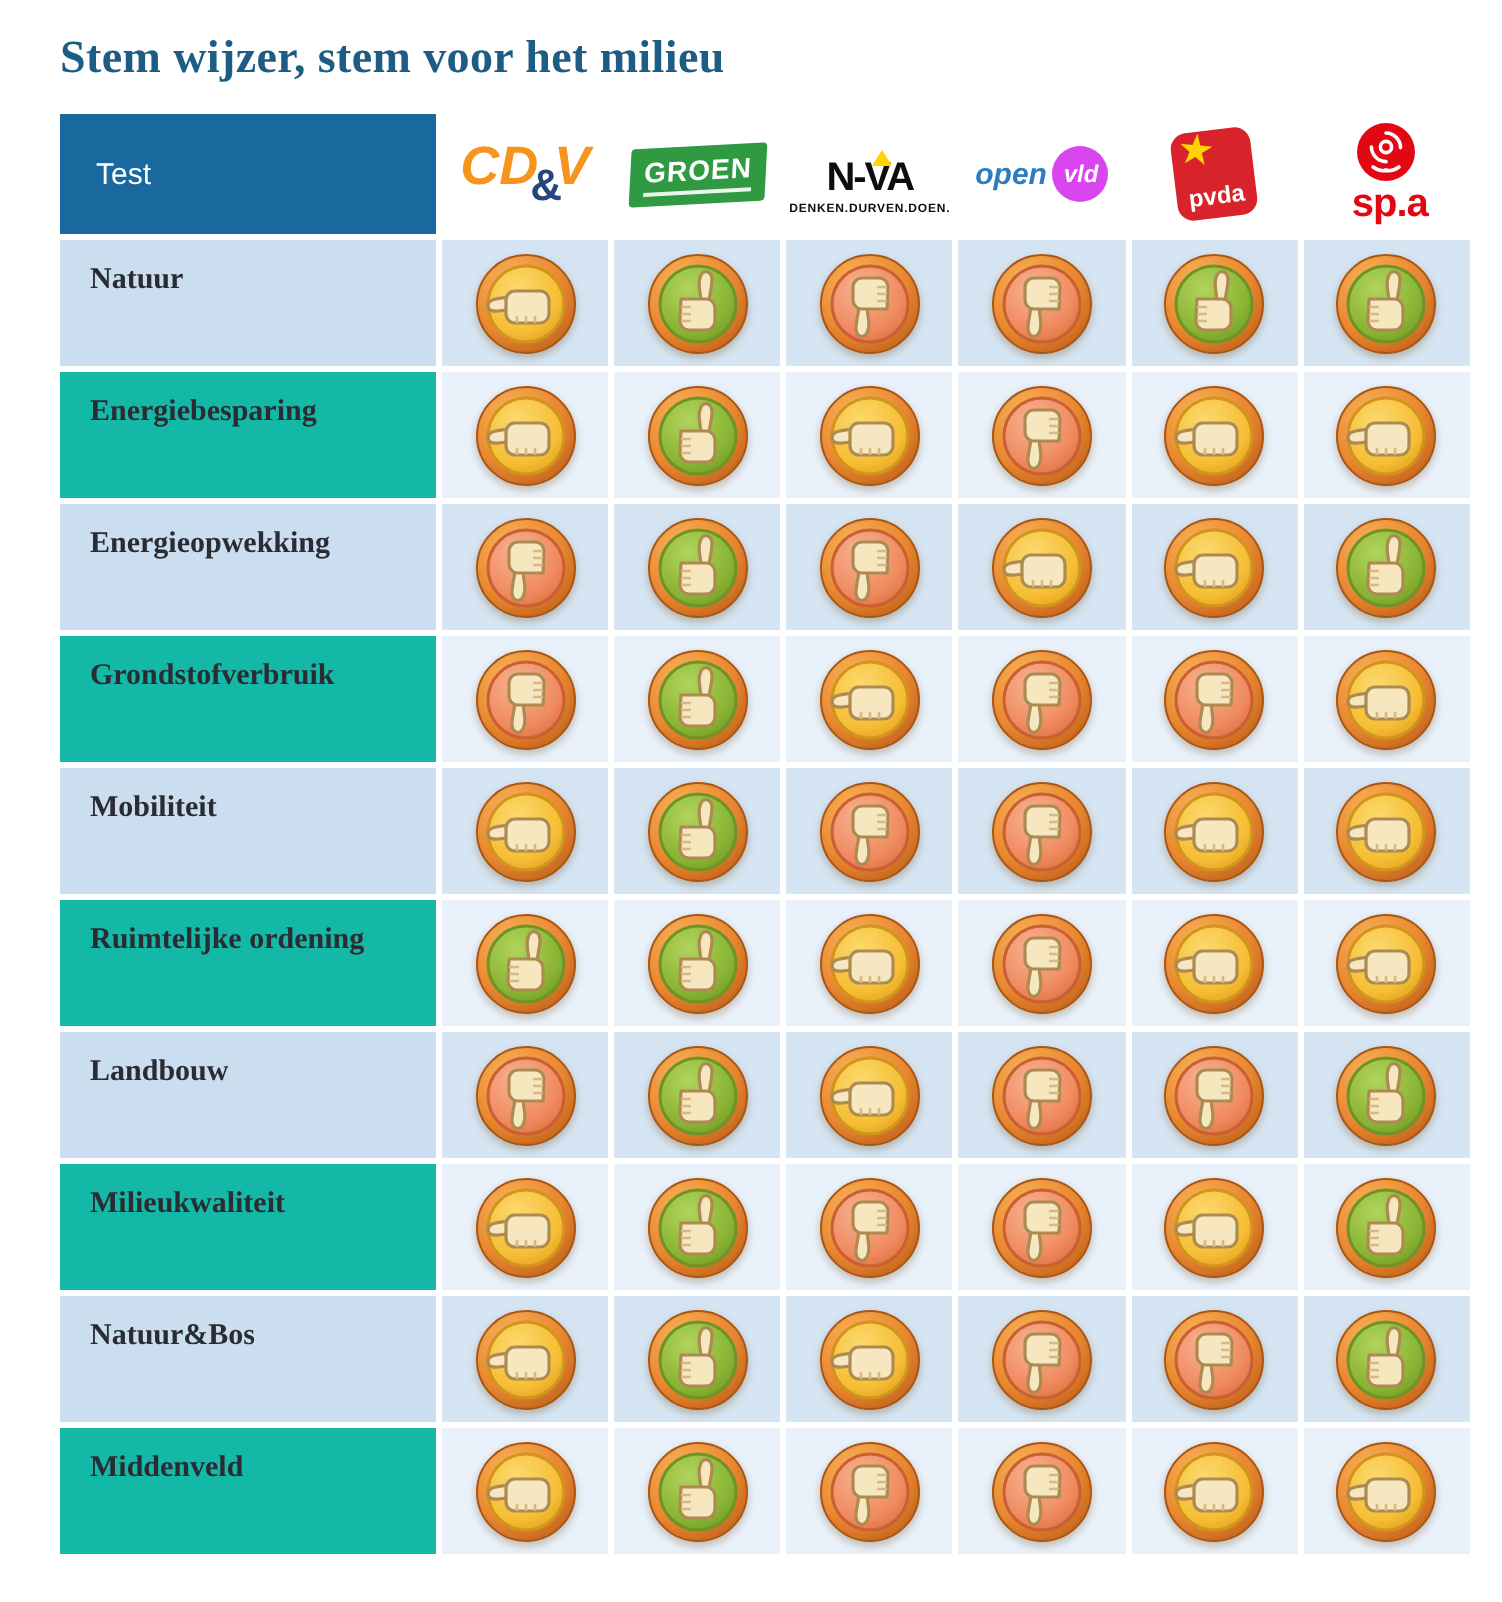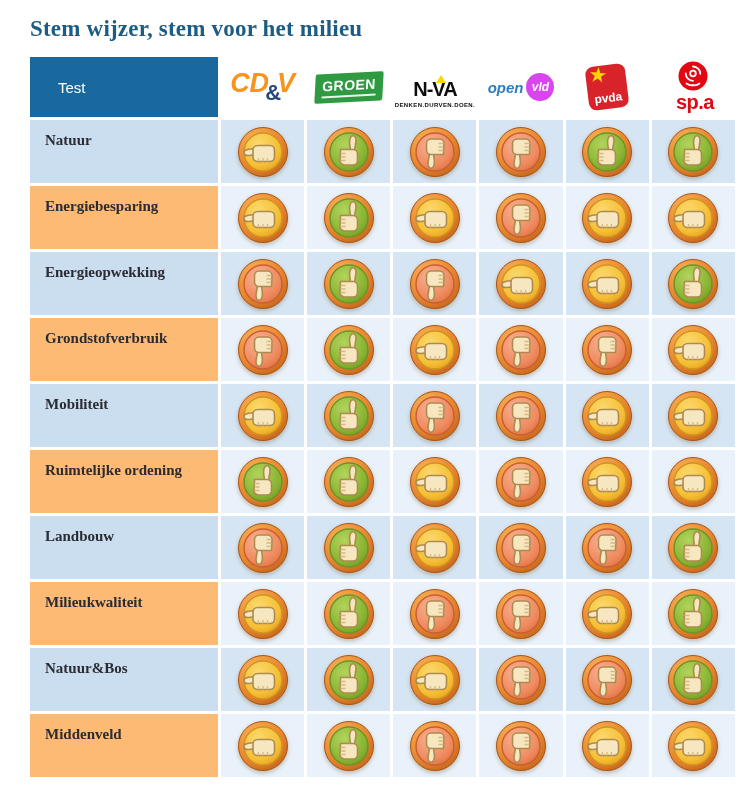--- a/index.html
+++ b/index.html
@@ -19,32 +19,32 @@
     display: grid;
     grid-template-columns: 188px repeat(6, 1fr);
     grid-template-rows: 60px;
     grid-auto-rows: 63px;
     column-gap: 3px; row-gap: 3px;
     background: #ffffff;
   }
   .corner-cell {
     background: #19689e; color: #ffffff;
     display: flex; align-items: center;
-    padding-left: 28px; font-size: 15px;
+    padding-left: 18px; font-size: 15px;
   }
   .logo-cell {
     background: #ffffff;
     display: flex; align-items: center; justify-content: center;
   }
   .row { display: contents; }
   .cell { height: 63px; }
   .label-cell { padding: 11px 8px 0 15px; }
   .row.odd  .label-cell { background: #cbdeef; }
   .row.odd  .icon-cell  { background: #d6e5f3; }
-  .row.even .label-cell { background: #fdba74; }
+  .row.even .label-cell { background: #14b8a6; }
   .row.even .icon-cell  { background: #e9f1fa; }
   .topic {
     font-family: "Liberation Serif", "DejaVu Serif", serif;
     font-weight: bold; font-size: 15px; color: #2b2b33;
   }
   .icon-cell { display: flex; align-items: center; justify-content: center; }
   .badge { filter: drop-shadow(0 2px 2px rgba(110, 80, 35, 0.35)); }
 
   
   .cdv-logo { font-weight: bold; line-height: 1; }

